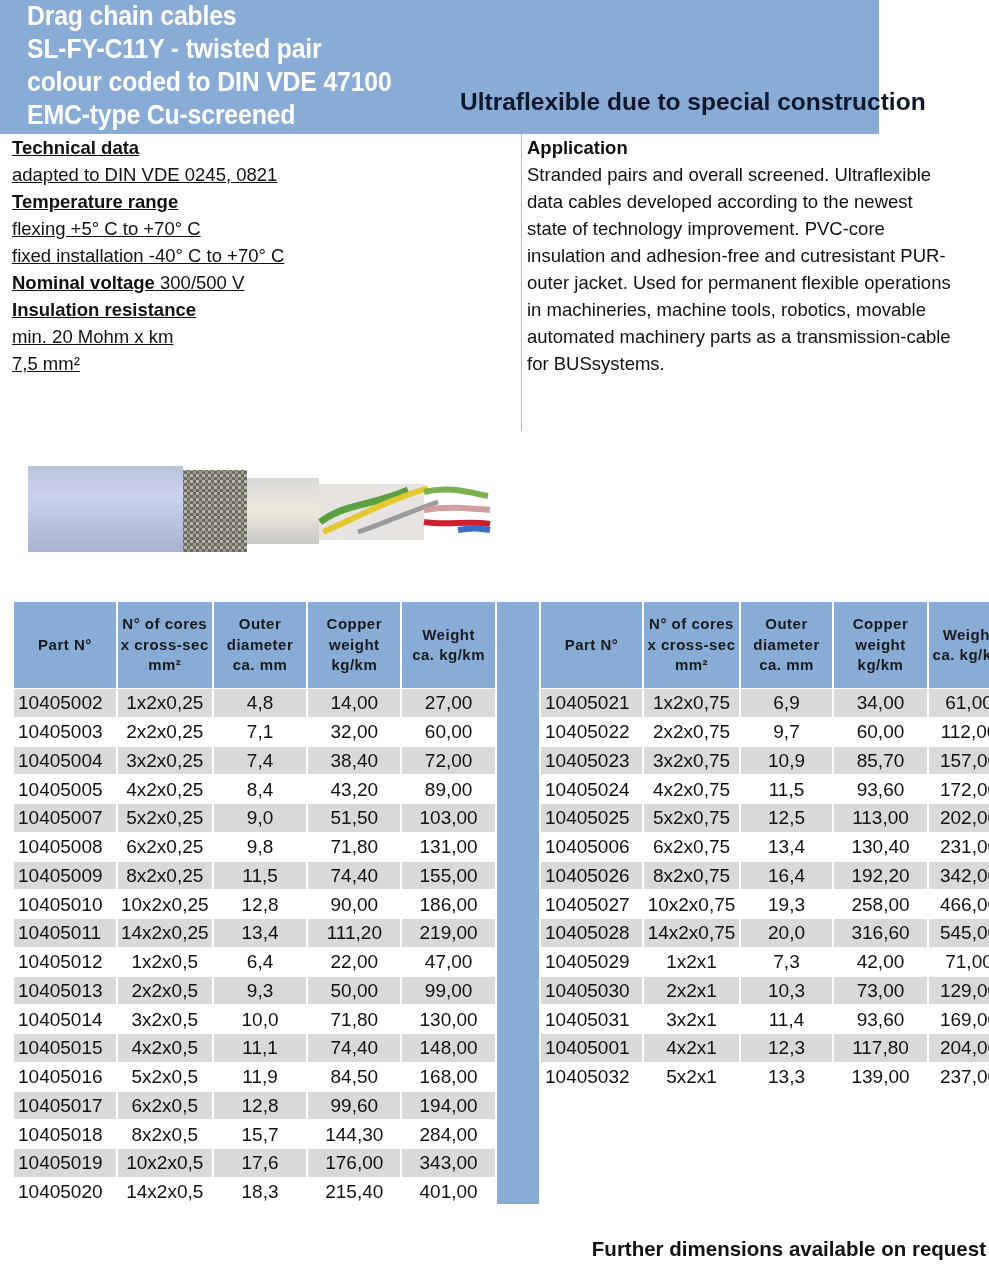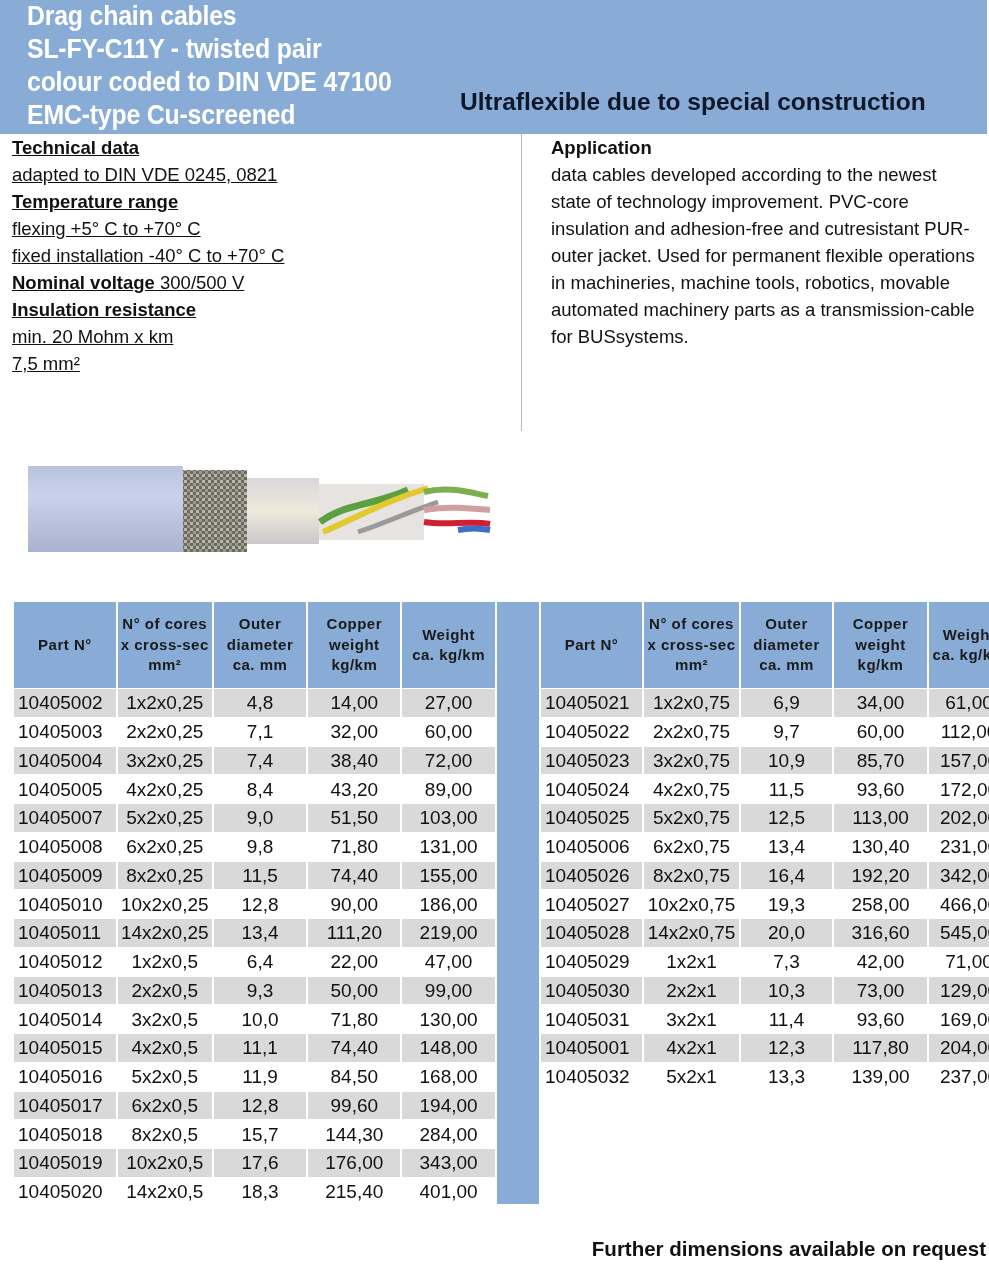--- a/index.html
+++ b/index.html
@@ -2,21 +2,21 @@
 <html><head>
 <meta charset="utf-8">
 <style>
   html, body { margin: 0; padding: 0; }
   body {
     width: 989px; height: 1278px; overflow: hidden; position: relative;
     background: #ffffff; color: #111;
     font-family: "Liberation Sans", sans-serif;
   }
   .header {
-    position: absolute; left: 0; top: 0; width: 987px; height: 134px;
+    position: absolute; left: 0; top: 0; width: 879px; height: 134px;
     background: #89acd7;
   }
   .header .title-lines {
     position: absolute; left: 27px; top: 0px; color: #ffffff;
     font-weight: bold; font-size: 27px; line-height: 33px;
     letter-spacing: -0.2px;
   }
   .header .title-lines div { white-space: nowrap; transform: scaleX(0.92); transform-origin: left; }
   .header .tagline {
     position: absolute; left: 460px; top: 88px; color: #0f172a;
@@ -27,21 +27,21 @@
   }
   .tech div { white-space: nowrap; }
   .tech b { font-weight: bold; }
   .vdivider {
     position: absolute; left: 521px; top: 134px; width: 1px; height: 297px;
     background: #b8b8b8;
   }
   .app {
     position: absolute; left: 527px; top: 134px; font-size: 18.5px; line-height: 27px;
   }
-  .app div { white-space: nowrap; margin-left: 24px; }
+  .app div { white-space: nowrap; }
   .app .app-title { font-weight: bold; }
 
   .cable {
     position: absolute; left: 28px; top: 462px; width: 470px; height: 100px;
   }
 
   table.spec {
     position: absolute; top: 602px; border-collapse: separate; border-spacing: 0;
     font-size: 19px; table-layout: fixed;
   }
@@ -93,20 +93,21 @@
   <div><b>Nominal voltage</b><span> 300/500 V</span></div>
   <div><b>Insulation resistance</b></div>
   <div>min. 20 Mohm x km</div>
   <div>7,5 mm²</div>
 </div>
 
 <div class="vdivider"></div>
 
 <div class="app">
   <div class="app-title">Application</div>
+  <div>Stranded pairs and overall screened. Ultraflexible</div>
   <div>data cables developed according to the newest</div>
   <div>state of technology improvement. PVC-core</div>
   <div>insulation and adhesion-free and cutresistant PUR-</div>
   <div>outer jacket. Used for permanent flexible operations</div>
   <div>in machineries, machine tools, robotics, movable</div>
   <div>automated machinery parts as a transmission-cable</div>
   <div>for BUSsystems.</div>
 </div>
 
 <svg class="cable" viewBox="0 0 470 100" preserveAspectRatio="none">

